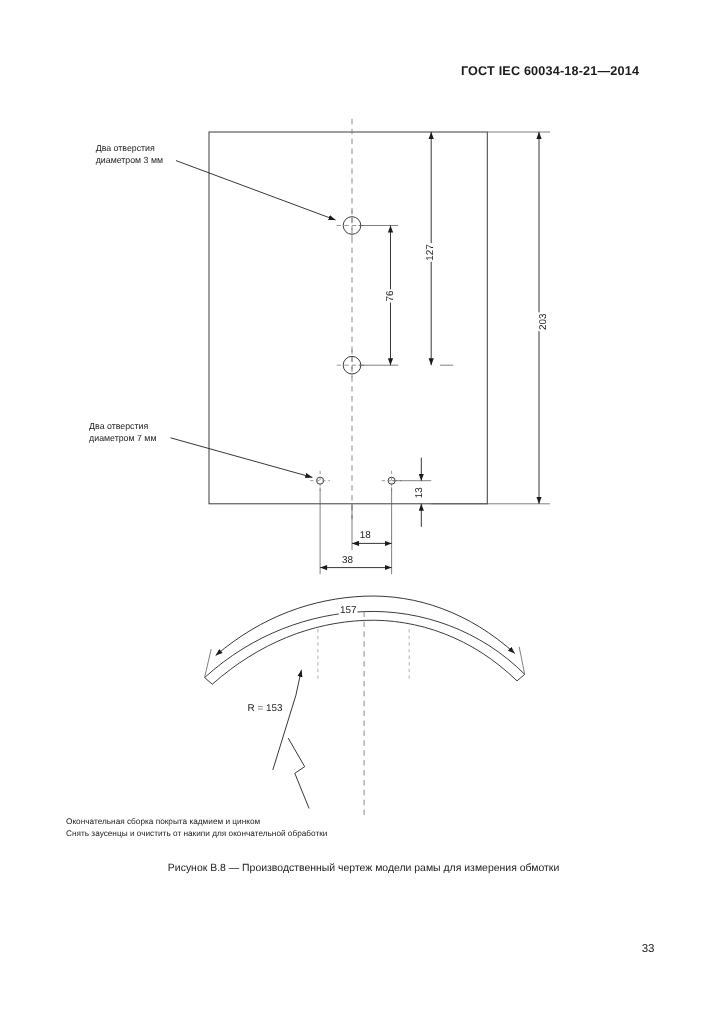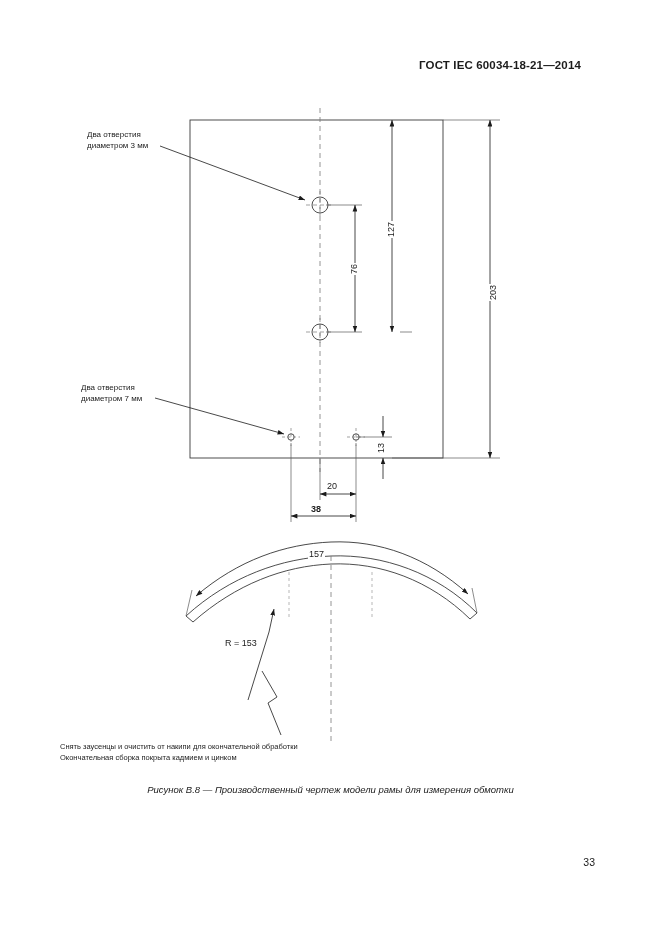--- a/index.html
+++ b/index.html
@@ -68,21 +68,21 @@
   .dim-vert {
     transform: rotate(-90deg);
     transform-origin: left top;
   }
 
   .dim-76  { left: 349px; top: 275px; }
   .dim-127 { left: 386px; top: 238px; }
   .dim-203 { left: 488px; top: 301px; }
   .dim-13  { left: 376px; top: 454px; }
   .dim-19  { left: 326px; top: 481px; }
-  .dim-38  { left: 310px; top: 504px; font-weight: bold; }
+  .dim-38  { left: 310px; top: 504px; }
   .dim-157 { left: 308px; top: 549px; text-align: center; }
   .dim-r   { left: 224px; top: 638px; }
 
   
   .notes {
     position: absolute;
     left: 60px;
     top: 742px;
     font-size: 7.5px;
     line-height: 10.5px;
@@ -92,21 +92,20 @@
 
   
   .figure-caption {
     position: absolute;
     left: 0;
     top: 784px;
     width: 661px;
     text-align: center;
     font-size: 9.5px;
     color: #1b1b1b;
-    font-style: italic;
   }
 
   
   .page-number {
     position: absolute;
     right: 66px;
     top: 856px;
     font-size: 10.5px;
     color: #1b1b1b;
   }
@@ -233,27 +232,27 @@
 
   <div class="callout callout-bottom">
     <div>Два отверстия</div>
     <div>диаметром 7 мм</div>
   </div>
 
   <div class="dim dim-vert dim-76">76</div>
   <div class="dim dim-vert dim-127">127</div>
   <div class="dim dim-vert dim-203">203</div>
   <div class="dim dim-vert dim-13">13</div>
-  <div class="dim dim-19">20</div>
+  <div class="dim dim-19">18</div>
   <div class="dim dim-38">38</div>
   <div class="dim dim-157">157</div>
   <div class="dim dim-r">R = 153</div>
 
   <div class="notes">
+    <div>Окончательная сборка покрыта кадмием и цинком</div>
     <div>Снять заусенцы и очистить от накипи для окончательной обработки</div>
-    <div>Окончательная сборка покрыта кадмием и цинком</div>
   </div>
 
   <div class="figure-caption">Рисунок В.8 — Производственный чертеж модели рамы для измерения обмотки</div>
 
   <div class="page-number">33</div>
 
 </div>
 
 </body></html>

